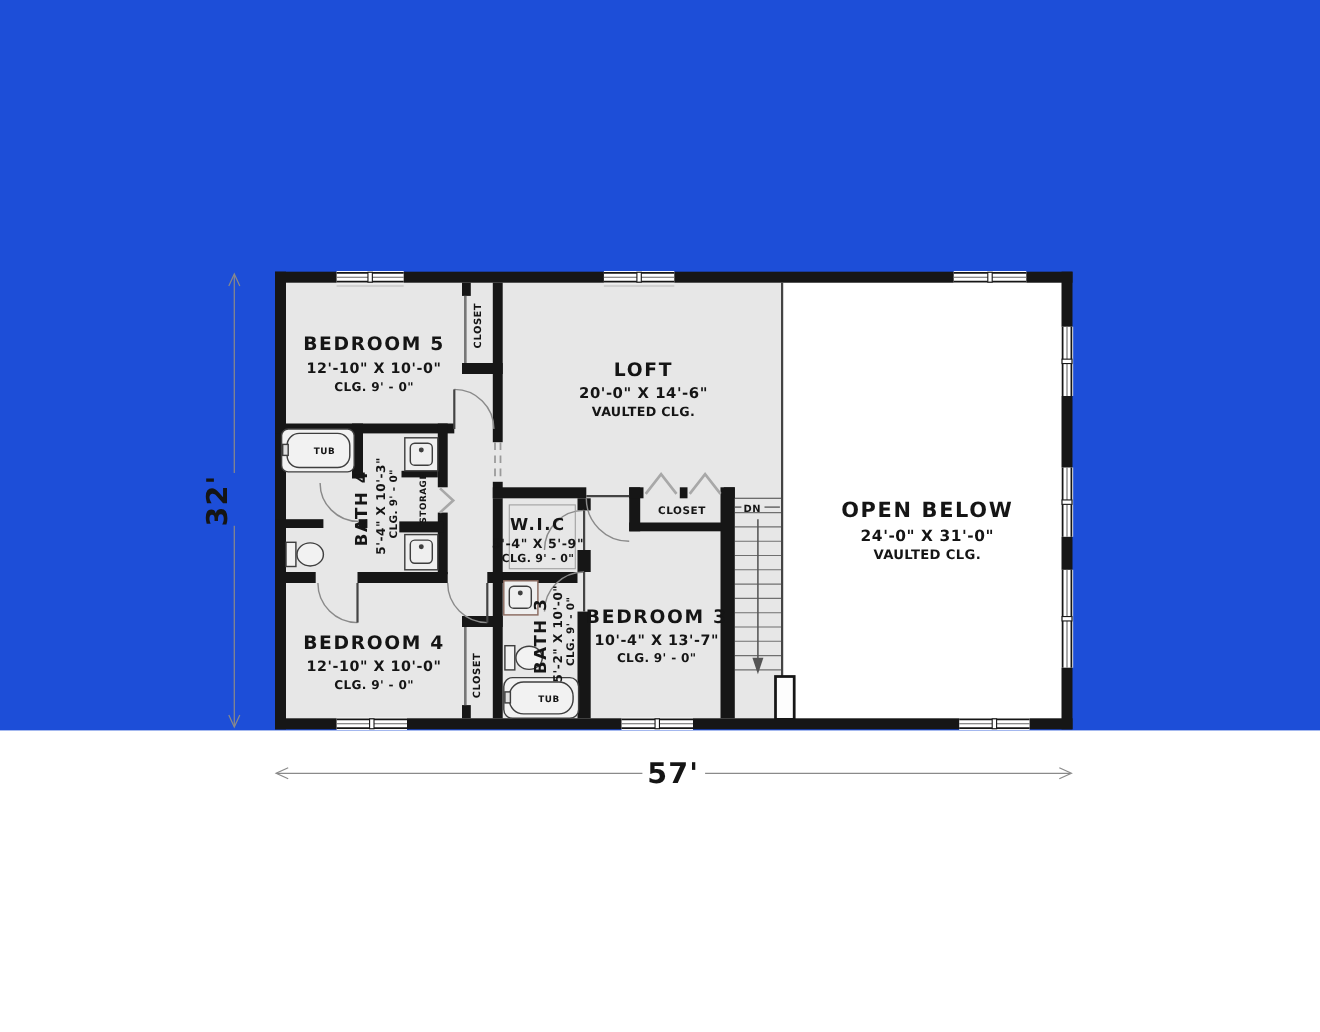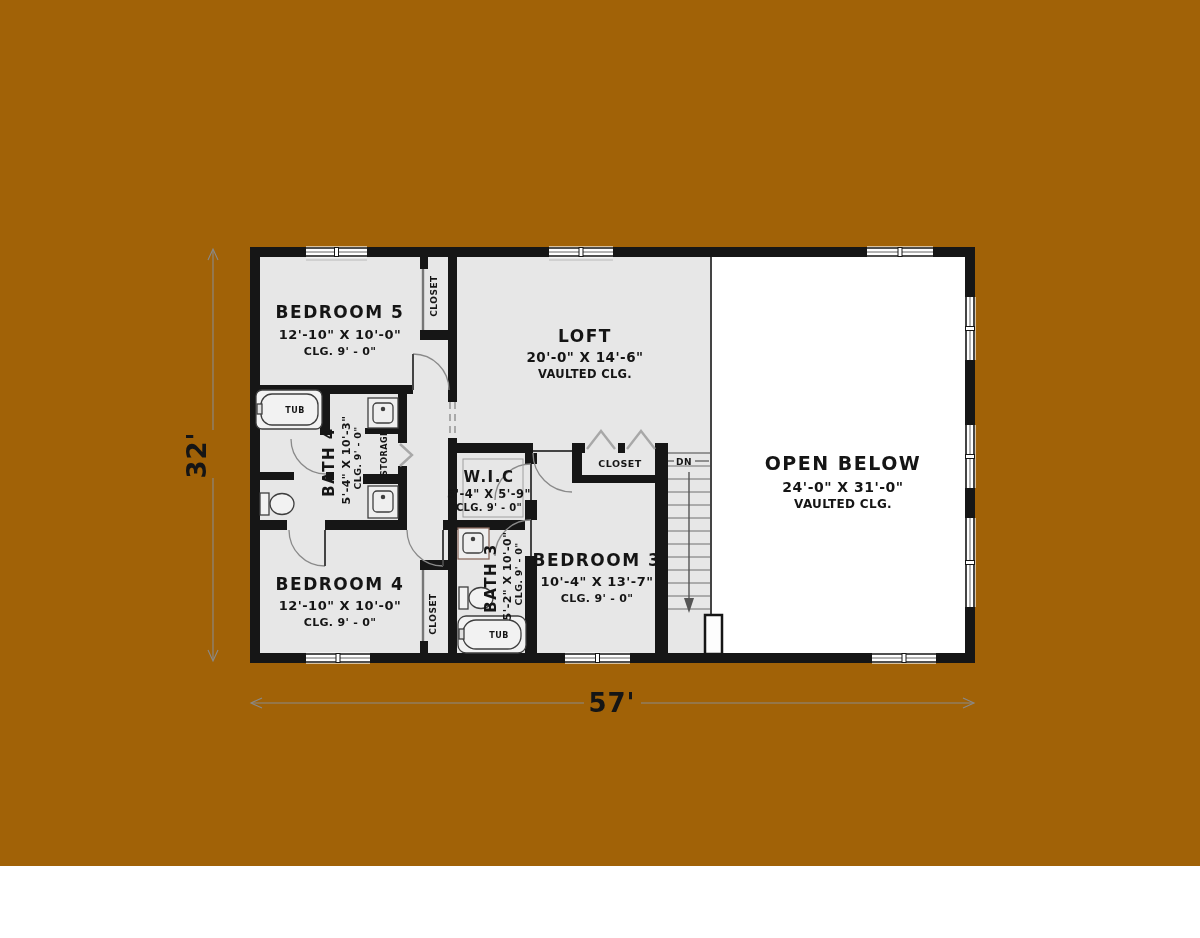--- a/index.html
+++ b/index.html
@@ -1,16 +1,16 @@
 <!DOCTYPE html>
 <html><head>
 <meta charset="utf-8">
 <style>
   html,body{margin:0;padding:0;background:#ffffff;width:1200px;height:938px;overflow:hidden;}
-  .page{position:relative;width:1200px;height:866px;background:#a16207;}
+  .page{position:relative;width:1200px;height:664px;background:#1d4ed8;}
   svg{position:absolute;left:0;top:0;}
   text{font-family:"DejaVu Sans","Liberation Sans",sans-serif;fill:#151515;}
   .room-name{font-weight:700;letter-spacing:1.5px;}
   .room-dim{font-weight:700;letter-spacing:0.5px;}
   .room-clg{font-weight:600;letter-spacing:0.3px;}
   .small-label{font-weight:600;letter-spacing:0.5px;}
   .dim-label{font-weight:700;letter-spacing:1px;}
   .wall{fill:#161616;}
 </style>
 </head>

